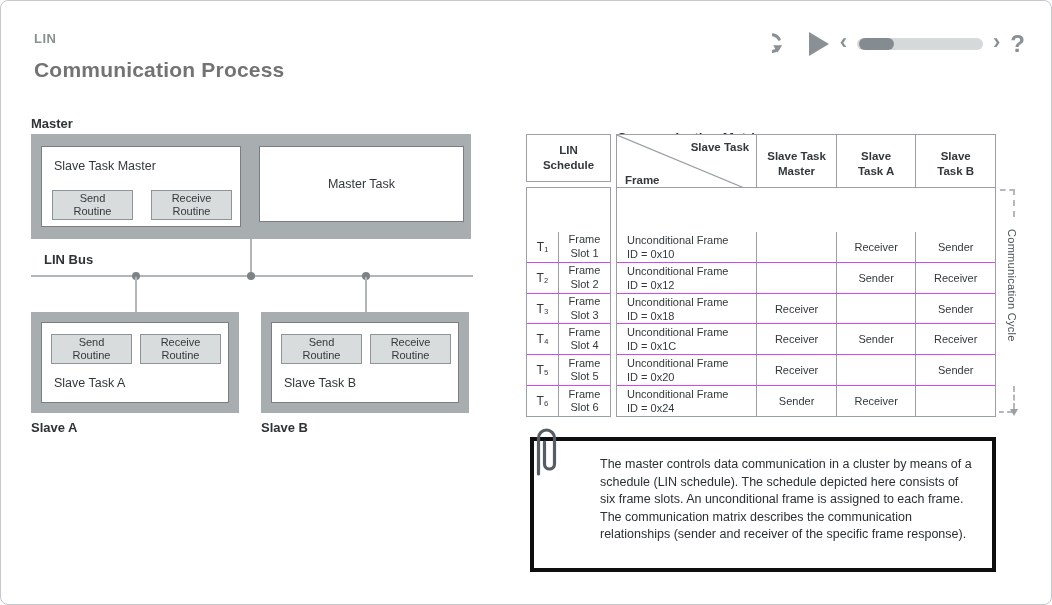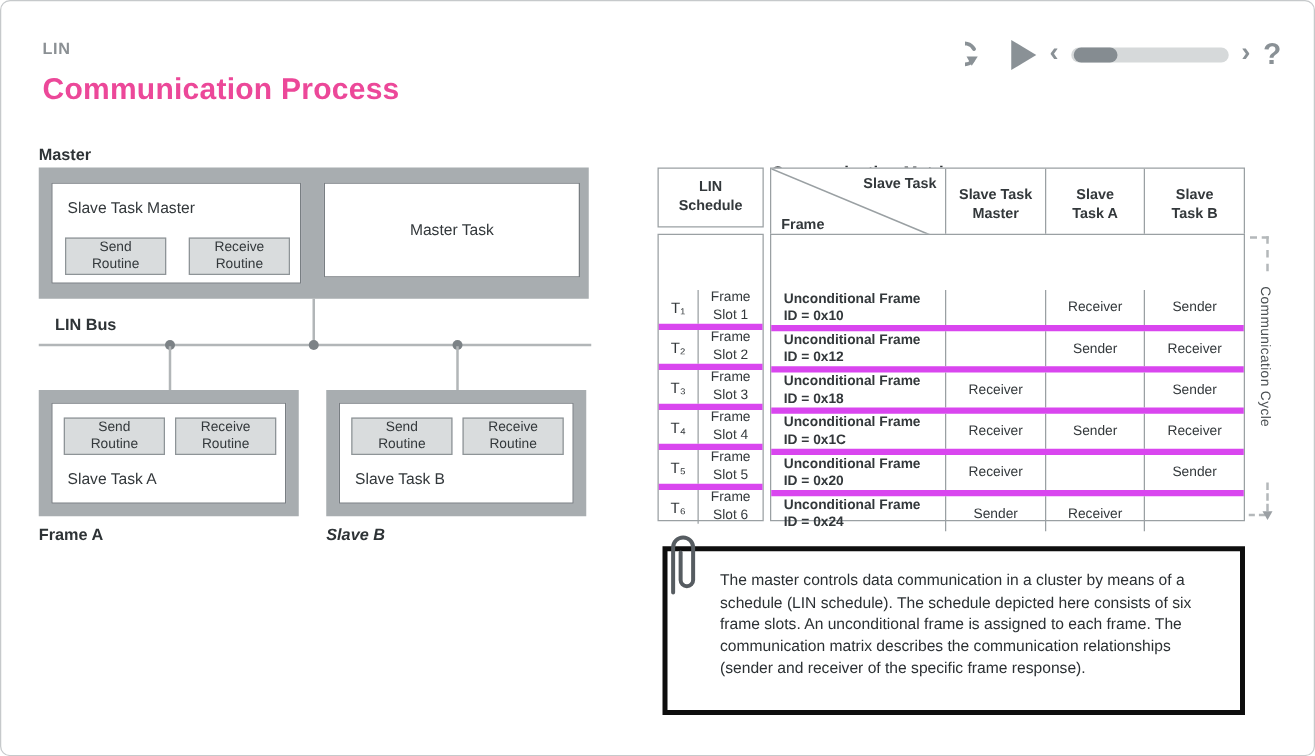--- a/index.html
+++ b/index.html
@@ -6,21 +6,21 @@
   html,body { background:#fff; font-family:"Liberation Sans","DejaVu Sans",sans-serif; }
   .slide {
     position:relative; width:1052px; height:605px; background:#fff;
     border:1px solid #c6c9cb; border-radius:8px; overflow:hidden;
   }
   .abs { position:absolute; }
   .pre { white-space:pre-line; }
 
   
   .eyebrow { left:33px; top:30px; font-size:13px; font-weight:bold; color:#8b9094; letter-spacing:.5px; }
-  .title   { left:33px; top:57px; font-size:24px; font-weight:bold; color:#ec4899; letter-spacing:.2px; }
+  .title   { left:33px; top:57px; font-size:21px; font-weight:bold; color:#737373; letter-spacing:.2px; }
 
   
   .player { right:26px; top:28px; height:30px; display:flex; align-items:center; gap:10px; }
   .icon-btn { display:flex; align-items:center; justify-content:center; cursor:pointer; }
   .chev { font-size:22px; font-weight:bold; color:#8a9196; line-height:1; padding-bottom:4px; }
   .track { position:relative; width:126px; height:12px; border-radius:6px; background:#d6d9da; }
   .thumb { position:absolute; left:2px; top:0; height:12px; width:28%; border-radius:6px; background:#858c91; }
   .help { font-size:24px; font-weight:bold; color:#8a9196; line-height:1; }
 
   
@@ -45,40 +45,40 @@
   .mx-hcell { border-left:1px solid #9aa0a3; display:flex; align-items:center; justify-content:center;
     text-align:center; font-size:11.5px; font-weight:bold; color:#33383b; line-height:15px; }
   .mx-hcell:first-child { border-left:none; }
   .diag { position:relative; width:140px; }
   .diag svg { position:absolute; inset:0; width:100%; height:100%; }
   .diag .d-top { position:absolute; right:7px; top:5px; font-size:11.5px; font-weight:bold; color:#33383b; }
   .diag .d-bot { position:absolute; left:8px; bottom:5px; font-size:11.5px; font-weight:bold; color:#33383b; }
 
   .mx-body-left { left:525px; top:186px; width:85px; height:230px; display:flex; flex-direction:column; }
   .mx-body-main { left:615px; top:186px; width:380px; height:230px; display:flex; flex-direction:column; }
-  .mx-row { flex:1; display:flex; border-top:5px solid #d946ef; }
+  .mx-row { flex:1; display:flex; border-top:1px solid #d946ef; }
   .mx-row:first-child { border-top:none;margin-top:44px; }
   .t-cell { width:32px; border-right:1px solid #9aa0a3; display:flex; align-items:center; justify-content:center;
     font-size:12px; color:#33383b; }
   .slot-cell { flex:1; display:flex; align-items:center; justify-content:center; text-align:center;
     font-size:11px; color:#33383b; line-height:13.5px; }
   .frame-cell { width:140px; display:flex; align-items:center; padding-left:10px;
-    font-size:11px; color:#33383b; line-height:14px;font-weight:bold; }
+    font-size:11px; color:#33383b; line-height:14px; }
   .stat-cell { width:80px; border-left:1px solid #9aa0a3; display:flex; align-items:center; justify-content:center;
     font-size:11px; color:#33383b; }
 
   
   .dash-h { border-top:2px dashed #b4b8ba; }
   .dash-v { border-left:2px dashed #b4b8ba; }
   .cycle-label { writing-mode:vertical-rl; font-size:11px; color:#4a4f52; letter-spacing:.3px; }
   .arrow-down { width:0; height:0; border-left:4px solid transparent; border-right:4px solid transparent; border-top:7px solid #9ba0a4; }
 
   
   .note { left:529px; top:436px; width:466px; height:135px; background:#fff; border:4px solid #0e0e0e;
-    padding:15px 16px 10px 42px; }
+    padding:15px 16px 10px 66px; }
   .note-text { font-size:12.5px; color:#2b3033; line-height:17.5px; }
 
   .footer { left:30px; top:584px; font-size:10.5px; color:#b4b8ba; letter-spacing:.2px; }
 </style>
 </head>
 <body>
 
 <div class="slide">
 
   <div class="abs eyebrow">LIN</div>
@@ -130,32 +130,32 @@
 
   <div class="abs graybox" style="left:30px; top:311px; width:208px; height:101px;">
     <div class="whitebox abs" style="left:10px; top:10px; width:188px; height:81px;">
       <div class="routine-btn pre" style="left:9px; top:11px; width:81px; height:30px;">Send
 Routine</div>
       <div class="routine-btn pre" style="left:98px; top:11px; width:81px; height:30px;">Receive
 Routine</div>
       <div class="abs tasklabel" style="left:12px; top:53px;">Slave Task A</div>
     </div>
   </div>
-  <div class="abs dlabel" style="left:30px; top:419px;">Frame A</div>
+  <div class="abs dlabel" style="left:30px; top:419px;">Slave A</div>
 
   <div class="abs graybox" style="left:260px; top:311px; width:208px; height:101px;">
     <div class="whitebox abs" style="left:10px; top:10px; width:188px; height:81px;">
       <div class="routine-btn pre" style="left:9px; top:11px; width:81px; height:30px;">Send
 Routine</div>
       <div class="routine-btn pre" style="left:98px; top:11px; width:81px; height:30px;">Receive
 Routine</div>
       <div class="abs tasklabel" style="left:12px; top:53px;">Slave Task B</div>
     </div>
   </div>
-  <div class="abs dlabel" style="left:260px; top:419px;font-style:italic;">Slave B</div>
+  <div class="abs dlabel" style="left:260px; top:419px;">Slave B</div>
 
   <div class="abs mx-title" style="left:616px; top:129px;">Communication Matrix</div>
 
   <div class="abs mx-box mx-header-left pre">LIN
 Schedule</div>
 
   <div class="abs mx-box mx-header-main">
     <div class="mx-hcell diag">
       <svg viewBox="0 0 140 48" preserveAspectRatio="none">
           <line x1="0" y1="0" x2="140" y2="48" stroke="#9aa0a3" stroke-width="1"></line>

